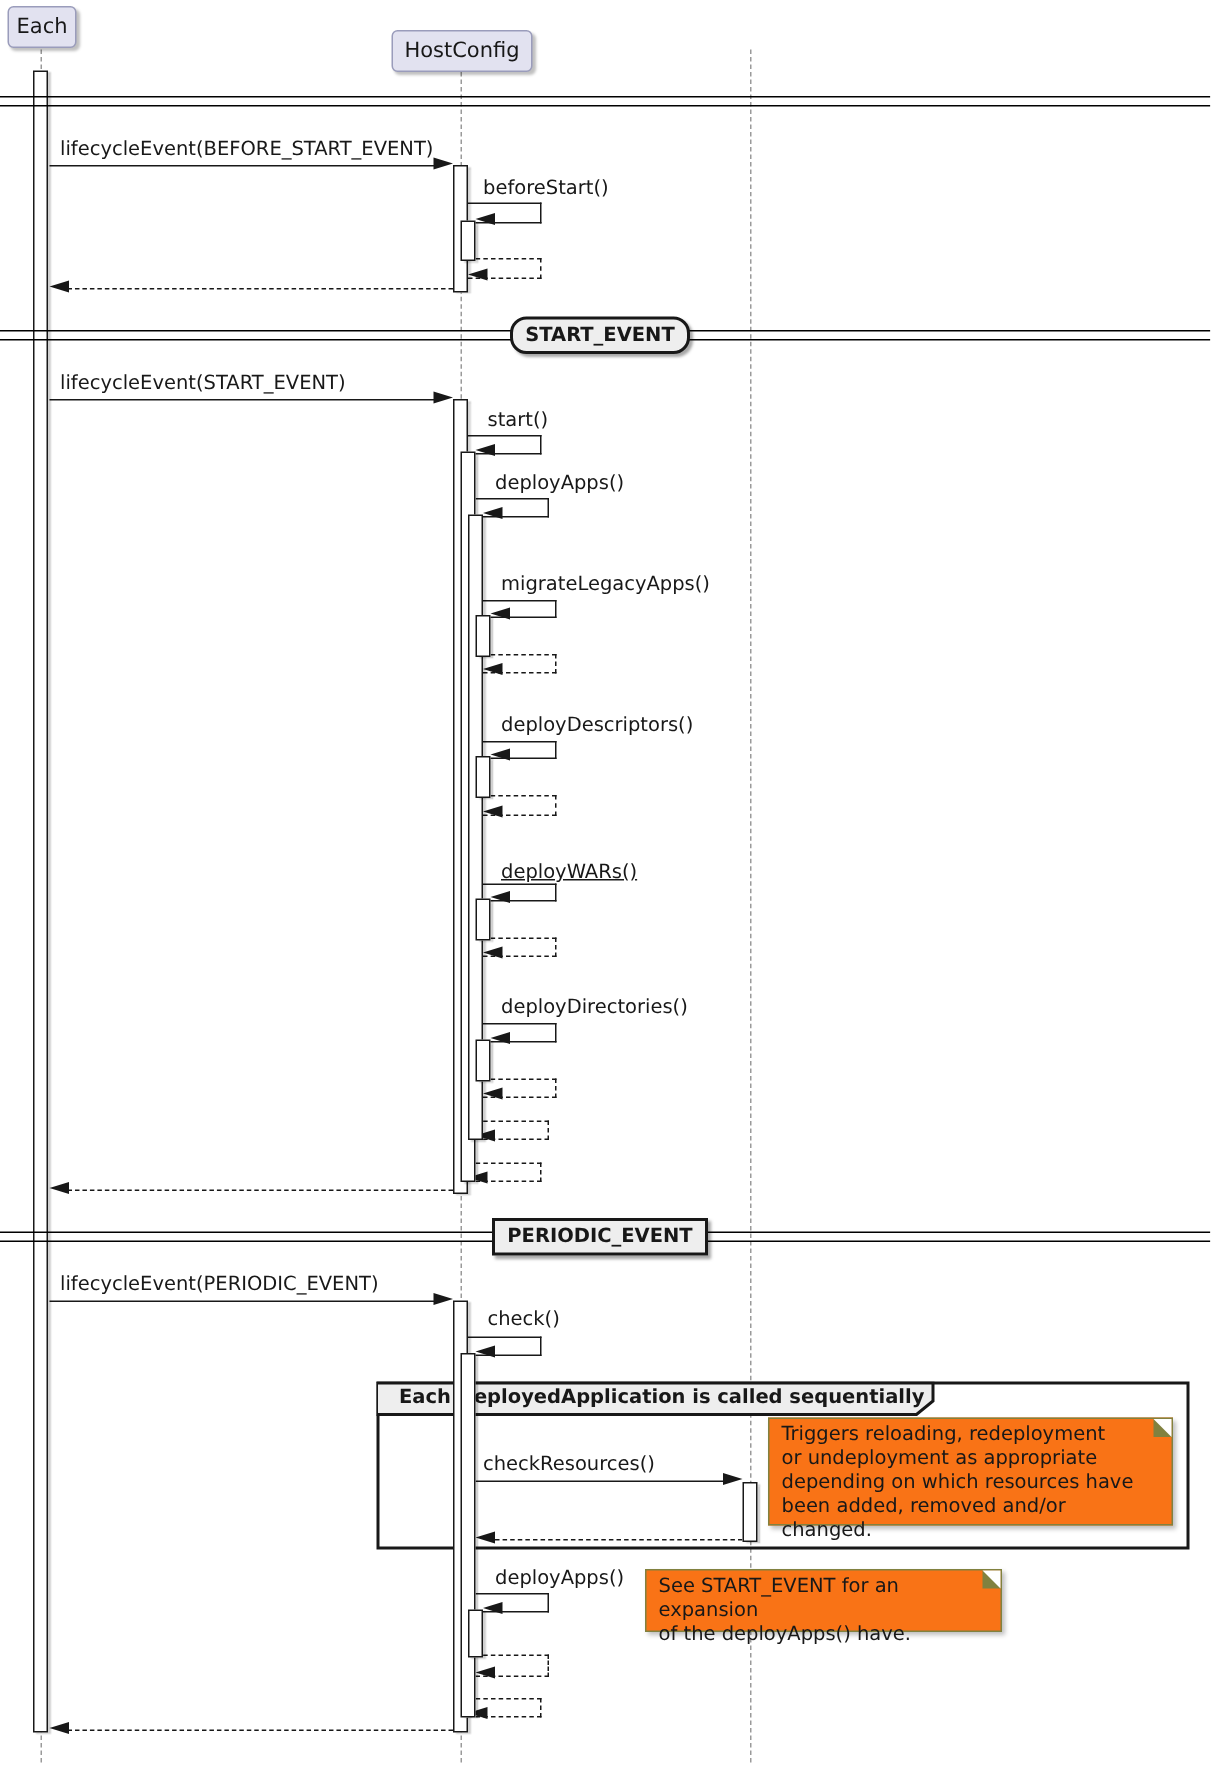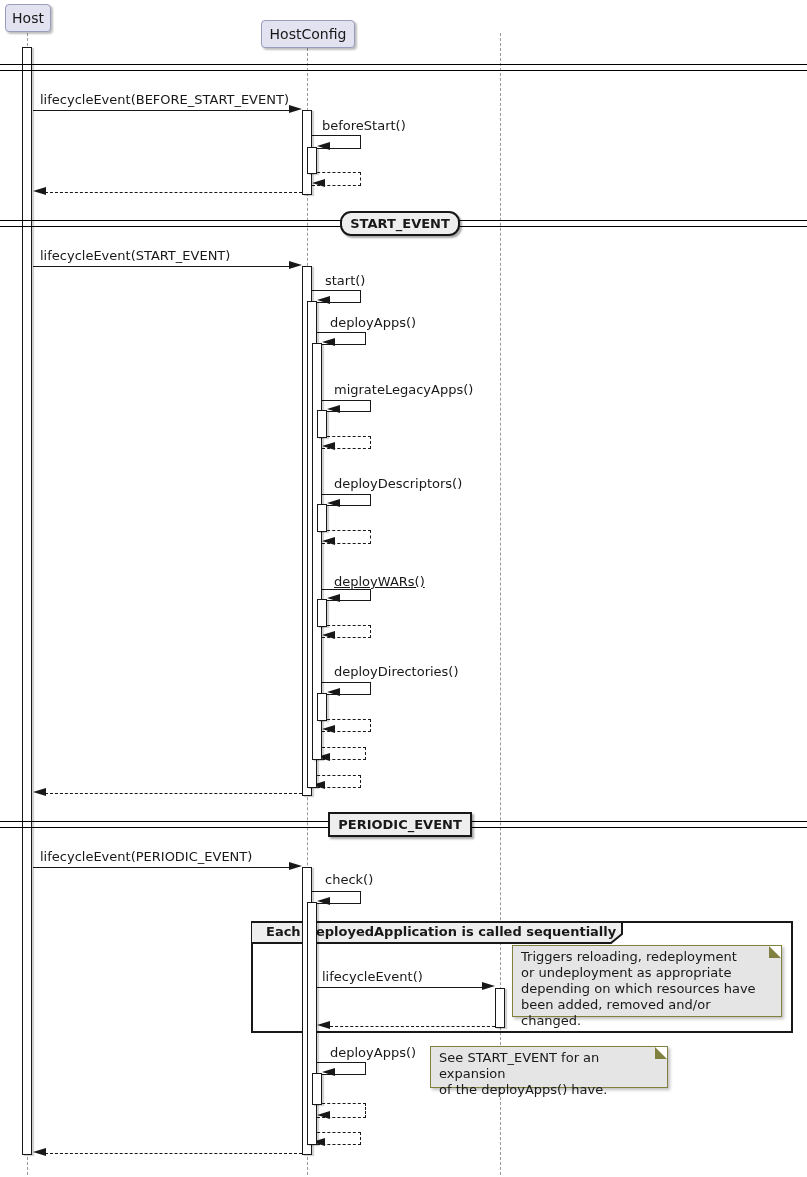--- a/index.html
+++ b/index.html
@@ -33,41 +33,41 @@
   .arr-l { position:absolute; width:0; height:0; border-style:solid;
     border-width:4.5px 13px 4.5px 0; border-color:transparent #181818 transparent transparent; }
   .hook { position:absolute; width:48px;
     border-top:1px solid #181818; border-right:1px solid #181818; border-bottom:1px solid #181818; }
   .hook.dashed { border-top-style:dashed; border-right-style:dashed; border-bottom-style:dashed; }
   .msg-label { position:absolute; font-size:13px; white-space:nowrap; }
   .groupbox { position:absolute; border:2px solid #181818; box-sizing:border-box; }
   .group-head-svg { position:absolute; }
   .group-label { position:absolute; font-weight:bold; font-size:13px; white-space:nowrap; }
   .note {
-    position:absolute; background:#e5e5e5; border:1px solid #81813f;
+    position:absolute; background:#f97316; border:1px solid #81813f;
     font-size:13px; line-height:16px; padding:3px 8px; white-space:pre-line;
     box-shadow:2px 2px 3px rgba(0,0,0,0.25); box-sizing:border-box;
   }
   .note::before {
     content:""; position:absolute; top:0; right:0;
     border-style:solid; border-width:0 12px 12px 0;
     border-color:#81813f #ffffff;
   }
 </style>
 </head>
 <body>
 
 <div id="diagram">
 
   <div class="lifeline" style="left:27px; top:33px; height:1142px;"></div>
   <div class="lifeline" style="left:307px; top:33px; height:1142px;"></div>
   <div class="lifeline" style="left:500px; top:33px; height:1142px;"></div>
 
   <div class="participant" style="left:5px; top:4px; width:36px;">
-    <span>Host</span>
+    <span>Each</span>
   </div>
   <div class="participant" style="left:261px; top:20px; width:84px;">
     <span>HostConfig</span>
   </div>
 
   <div class="groupbox" style="left:251px; top:921px; width:542px; height:112px;"></div>
   <svg class="group-head-svg" style="left:251px; top:921px;" width="374" height="24" viewBox="0 0 374 24">
     <polygon points="0,1 371,1 371,13 360,22 0,22" fill="#EEEEEE" stroke="#181818" stroke-width="2"></polygon>
   </svg>
   <div class="group-label" style="left:266px; top:924px;">Each DeployedApplication is called sequentially</div>
@@ -132,21 +132,21 @@
   <div class="arr-l" style="left:33px; top:788px;"></div>
 
   <div class="msg-label" style="left:40px; top:849px;">lifecycleEvent(PERIODIC_EVENT)</div>
   <div class="msg-line" style="left:33px; top:867px; width:257px;"></div>
   <div class="arr-r" style="left:289px; top:862px;"></div>
 
   <div class="msg-label" style="left:325px; top:872px;">check()</div>
   <div class="hook" style="left:312px; top:891px; height:11px;"></div>
   <div class="arr-l" style="left:317px; top:897px;"></div>
 
-  <div class="msg-label" style="left:322px; top:969px;">lifecycleEvent()</div>
+  <div class="msg-label" style="left:322px; top:969px;">checkResources()</div>
   <div class="msg-line" style="left:317px; top:987px; width:166px;"></div>
   <div class="arr-r" style="left:482px; top:982px;"></div>
 
   <div class="msg-line dashed" style="left:330px; top:1026px; width:165px;"></div>
   <div class="arr-l" style="left:317px; top:1021px;"></div>
 
   <div class="msg-label" style="left:330px; top:1045px;">deployApps()</div>
   <div class="hook" style="left:317px; top:1062px; height:11px;"></div>
   <div class="arr-l" style="left:322px; top:1068px;"></div>
   <div class="hook dashed" style="left:317px; top:1103px; height:13px;"></div>

